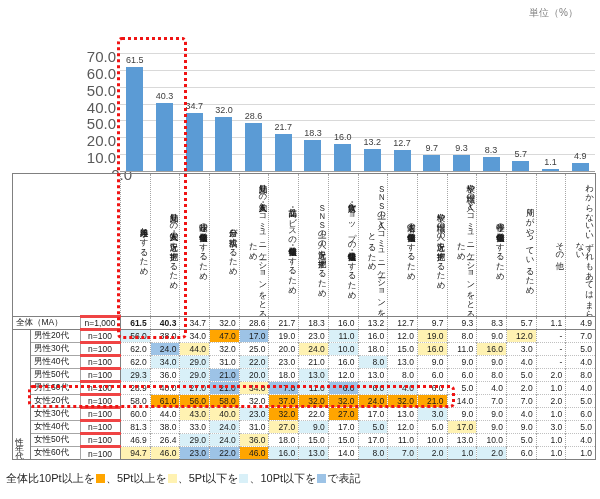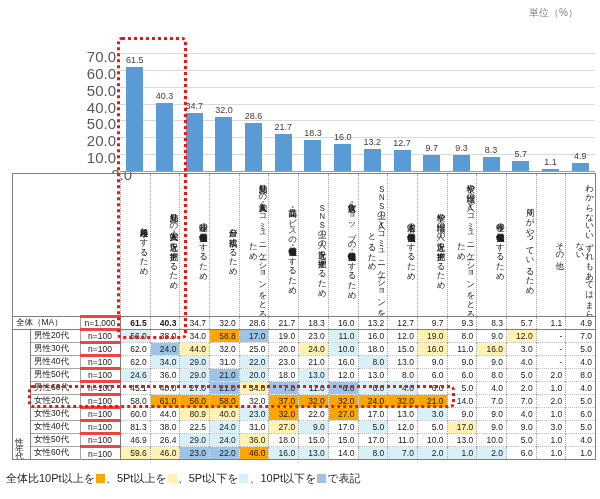--- a/index.html
+++ b/index.html
@@ -199,21 +199,21 @@
             <td>1.1</td>
             <td>4.9</td>
           </tr>
           <tr class="datarow">
             <td class="group" rowspan="10">性年代別</td>
             <td class="lbl">男性20代</td>
             <td class="ncell">n=100</td>
             <td class="c-lb">56.0</td>
             <td>38.0</td>
             <td>34.0</td>
-            <td class="c-o">58.8</td>
+            <td class="c-o">47.0</td>
             <td class="c-b">17.0</td>
             <td>19.0</td>
             <td>23.0</td>
             <td class="c-lb">11.0</td>
             <td>16.0</td>
             <td>12.0</td>
             <td class="c-ly">19.0</td>
             <td>8.0</td>
             <td>9.0</td>
             <td class="c-ly">12.0</td>
@@ -256,41 +256,41 @@
             <td>9.0</td>
             <td>9.0</td>
             <td>9.0</td>
             <td>4.0</td>
             <td>-</td>
             <td>4.0</td>
           </tr>
           <tr class="datarow">
             <td class="lbl">男性50代</td>
             <td class="ncell">n=100</td>
-            <td class="c-lb">24.6</td>
+            <td class="c-lb">29.3</td>
             <td>36.0</td>
             <td class="c-lb">29.0</td>
             <td class="c-b">21.0</td>
             <td class="c-lb">20.0</td>
             <td>18.0</td>
             <td class="c-lb">13.0</td>
             <td>12.0</td>
             <td>13.0</td>
             <td>8.0</td>
             <td>6.0</td>
             <td>6.0</td>
             <td>8.0</td>
             <td>5.0</td>
             <td>2.0</td>
             <td>8.0</td>
           </tr>
           <tr class="datarow">
             <td class="lbl">男性60代</td>
             <td class="ncell">n=100</td>
-            <td>45.1</td>
+            <td>28.9</td>
             <td>40.0</td>
             <td class="c-lb">27.0</td>
             <td class="c-b">21.0</td>
             <td class="c-ly">34.0</td>
             <td class="c-b">7.0</td>
             <td class="c-lb">11.0</td>
             <td class="c-b">6.0</td>
             <td class="c-lb">6.0</td>
             <td class="c-lb">4.0</td>
             <td>6.0</td>
@@ -318,41 +318,41 @@
             <td>7.0</td>
             <td>7.0</td>
             <td>2.0</td>
             <td>5.0</td>
           </tr>
           <tr class="datarow">
             <td class="lbl">女性30代</td>
             <td class="ncell">n=100</td>
             <td>60.0</td>
             <td>44.0</td>
-            <td class="c-ly">80.9</td>
+            <td class="c-ly">43.0</td>
             <td class="c-ly">40.0</td>
             <td class="c-lb">23.0</td>
             <td class="c-o">32.0</td>
             <td>22.0</td>
             <td class="c-o">27.0</td>
             <td>17.0</td>
             <td>13.0</td>
             <td class="c-lb">3.0</td>
             <td>9.0</td>
             <td>9.0</td>
             <td>4.0</td>
             <td>1.0</td>
             <td>6.0</td>
           </tr>
           <tr class="datarow">
             <td class="lbl">女性40代</td>
             <td class="ncell">n=100</td>
             <td>81.3</td>
             <td>38.0</td>
-            <td>22.5</td>
+            <td>33.0</td>
             <td class="c-lb">24.0</td>
             <td>31.0</td>
             <td class="c-ly">27.0</td>
             <td class="c-lb">9.0</td>
             <td>17.0</td>
             <td class="c-lb">5.0</td>
             <td>12.0</td>
             <td>5.0</td>
             <td class="c-ly">17.0</td>
             <td>9.0</td>
@@ -376,21 +376,21 @@
             <td>10.0</td>
             <td>13.0</td>
             <td>10.0</td>
             <td>5.0</td>
             <td>1.0</td>
             <td>4.0</td>
           </tr>
           <tr class="datarow">
             <td class="lbl">女性60代</td>
             <td class="ncell">n=100</td>
-            <td class="c-ly">59.6</td>
+            <td class="c-ly">94.7</td>
             <td class="c-ly">46.0</td>
             <td class="c-b">23.0</td>
             <td class="c-b">22.0</td>
             <td class="c-o">46.0</td>
             <td class="c-lb">16.0</td>
             <td class="c-lb">13.0</td>
             <td>14.0</td>
             <td class="c-lb">8.0</td>
             <td class="c-lb">7.0</td>
             <td class="c-lb">2.0</td>

